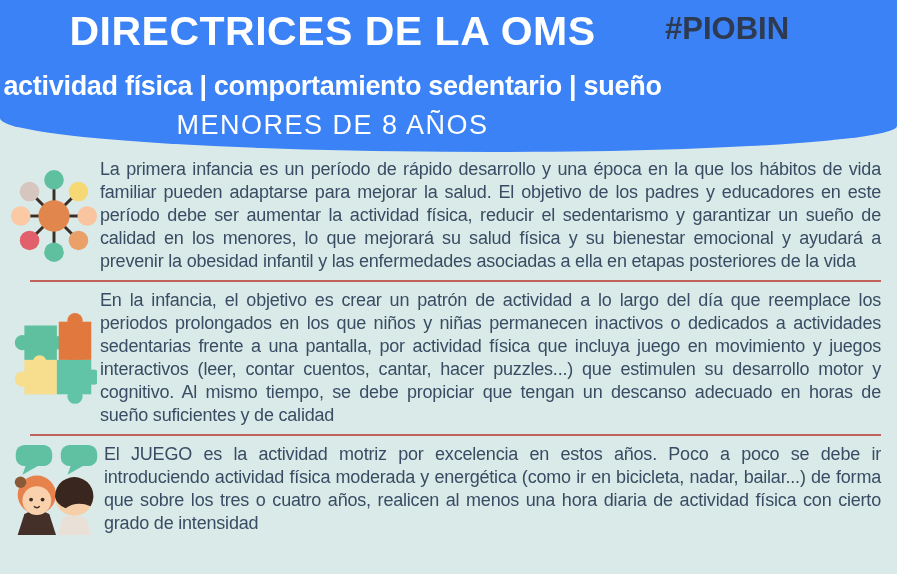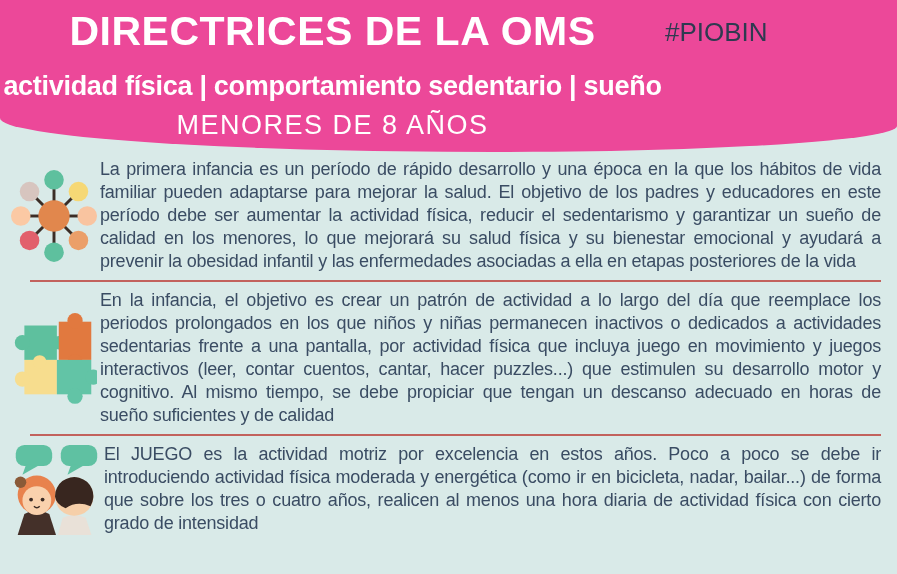--- a/index.html
+++ b/index.html
@@ -6,21 +6,21 @@
   html, body { width: 897px; height: 574px; overflow: hidden; }
   body {
     font-family: "Liberation Sans", sans-serif;
     background: #d9eae8;
   }
   .page { width: 897px; height: 574px; background: #d9eae8; }
 
   
   .header {
     width: 897px; height: 152px;
-    background: #ec4899;
+    background: #3b82f6;
     border-bottom-left-radius: 55% 34px;
     border-bottom-right-radius: 45% 26px;
     display: flex;
     color: #ffffff;
   }
   .header-left {
     flex: 0 0 665px;
     display: flex; flex-direction: column; align-items: center;
     padding-top: 10px;
   }
@@ -31,22 +31,22 @@
   .subtitle {
     font-size: 27px; font-weight: bold; margin-top: 18px;
     letter-spacing: -0.3px;
   }
   .audience {
     font-size: 27px; font-weight: normal; margin-top: 8px;
     letter-spacing: 1.5px;
   }
   .hashtags {
     flex: 1;
-    padding-top: 15px;
-    font-size: 26px; font-weight: normal; color: #2e3a50;
+    padding-top: 9px;
+    font-size: 31px; font-weight: bold; color: #2e3a50;
     line-height: 1.32;
   }
 
   
   .content { padding: 4px 16px 0 8px; }
   .row {
     display: flex; align-items: center;
     padding: 2px 0;
   }
   .icon-box {

